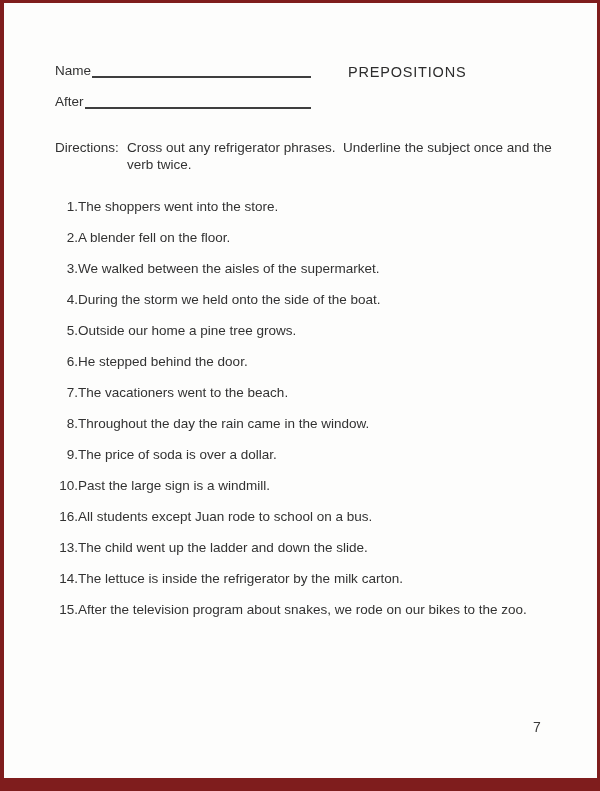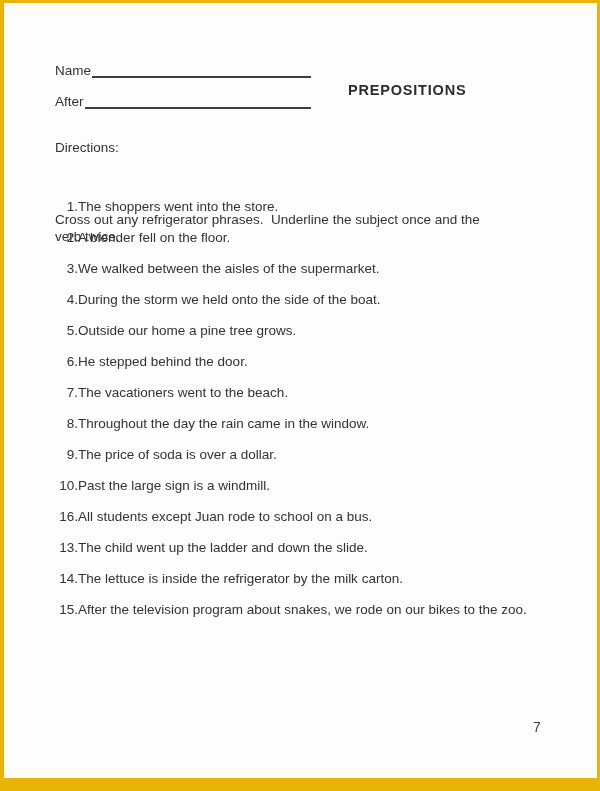--- a/index.html
+++ b/index.html
@@ -10,21 +10,21 @@
     width: 600px;
     height: 791px;
     position: relative;
     font-family: "Liberation Sans", sans-serif;
     background: #000;
     overflow: hidden;
   }
   .frame {
     position: absolute;
     inset: 0;
-    background: #eab308;
+    background: #7f1d1d;
   }
   .page {
     position: absolute;
     left: 4px;
     top: 3px;
     right: 3px;
     bottom: 13px;
     background: #fdfdfc;
     color: #323232;
   }
@@ -41,34 +41,33 @@
     flex: 1;
     border-bottom: 2px solid #3e3e3e;
     margin-bottom: 1px;
     margin-left: 1px;
   }
   .name-row { left: 51px; top: 60px; }
   .date-row { left: 51px; top: 91px; }
   .title {
     position: absolute;
     left: 344px;
-    top: 79px;
+    top: 61px;
     font-size: 14.5px;
-    font-weight: bold;
+    font-weight: normal;
     letter-spacing: 0.8px;
     color: #2c2c2c;
   }
   .directions {
     position: absolute;
     left: 51px;
     top: 136px;
     display: flex;
     font-size: 13.5px;
     line-height: 17px;
-    flex-direction: column;
   }
   .directions .dir-label {
     width: 72px;
     flex: 0 0 72px;
   }
   .directions .dir-text {
     max-width: 432px;
     white-space: pre-wrap;
   }
   .sentences {

